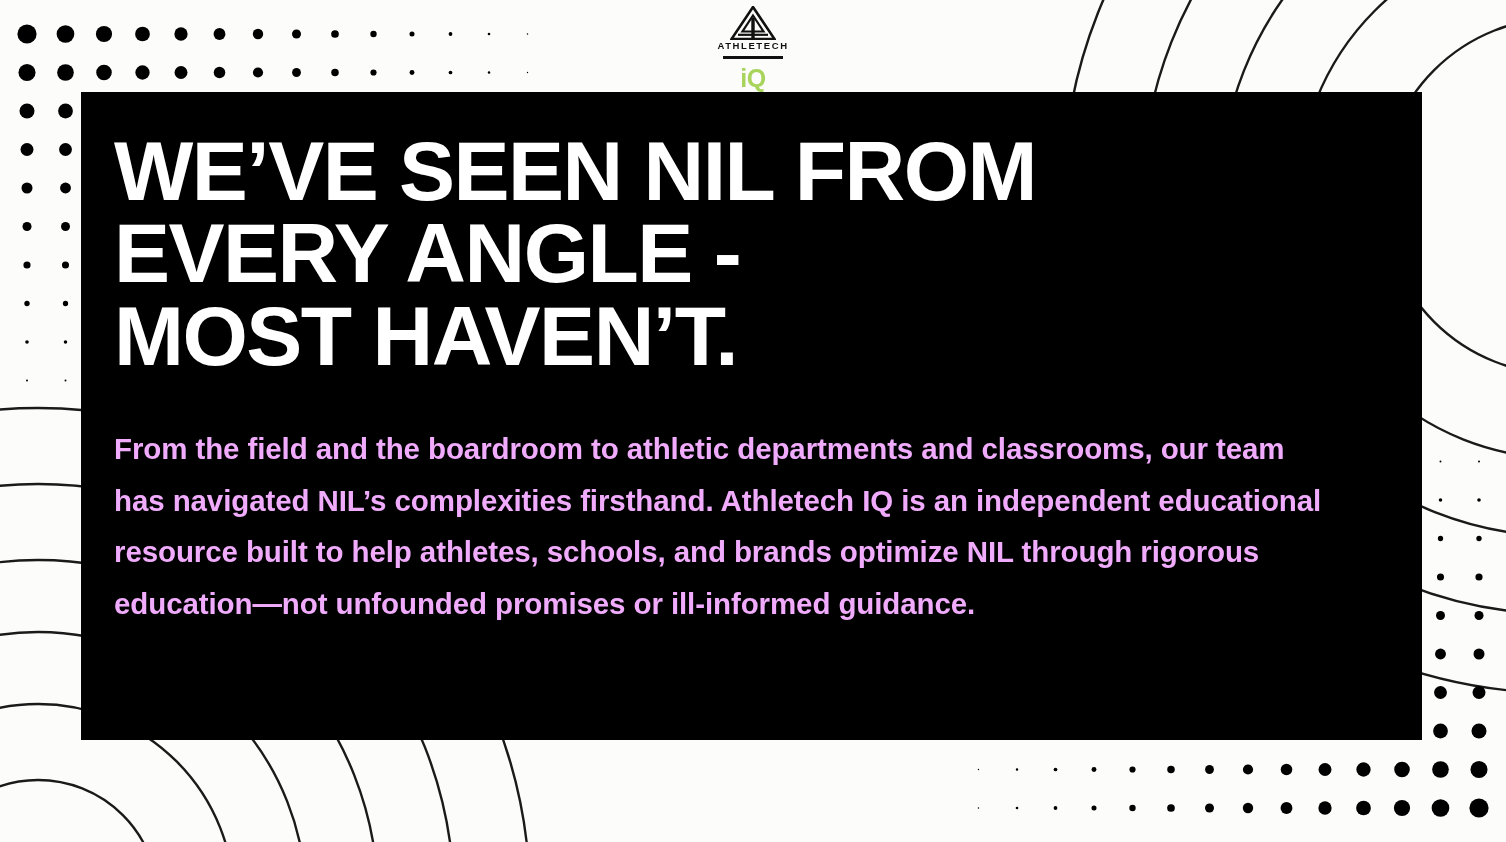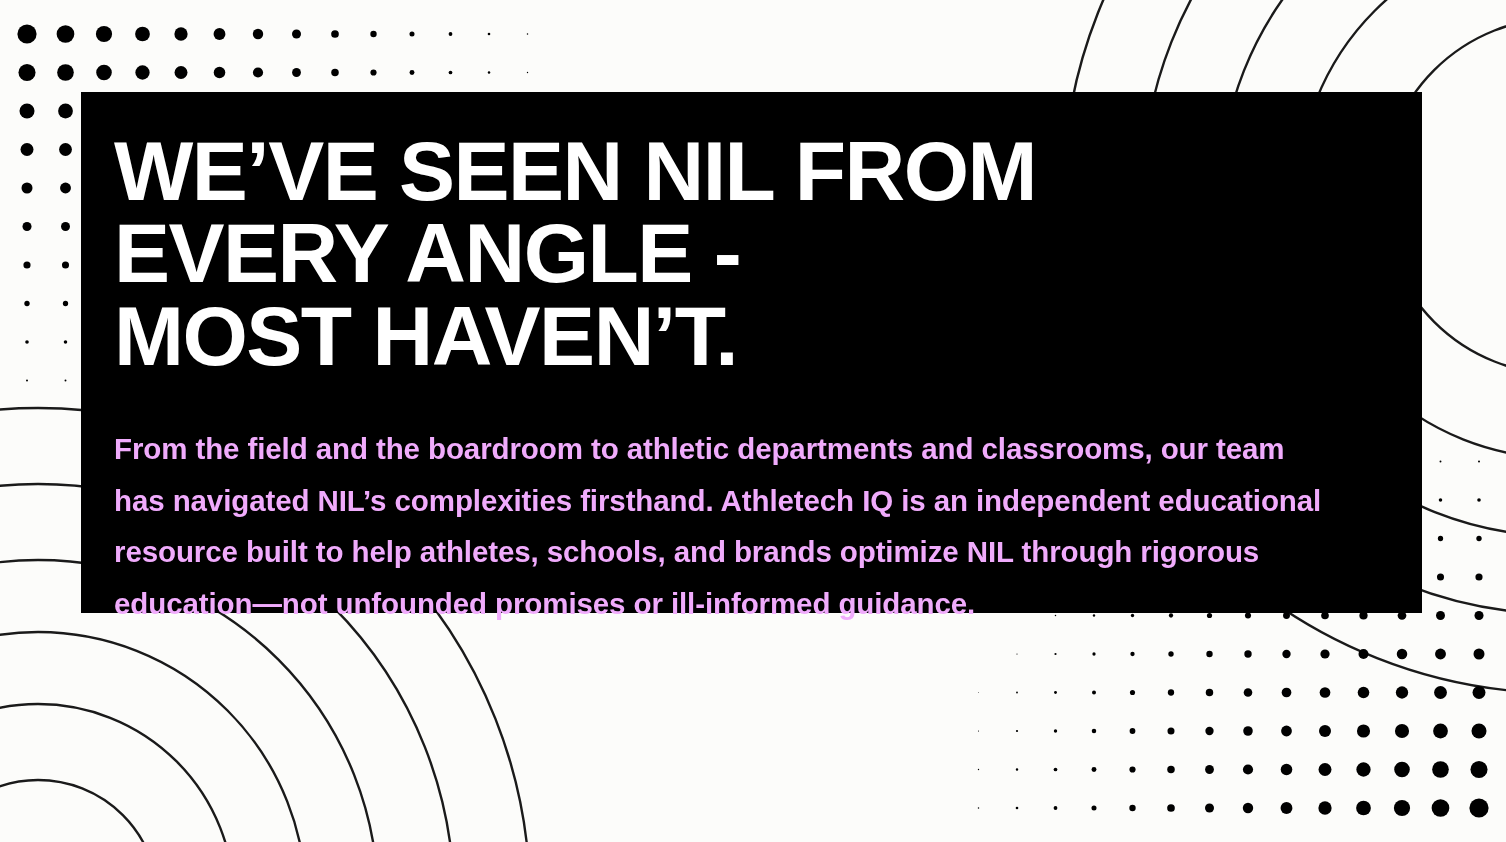--- a/index.html
+++ b/index.html
@@ -64,21 +64,21 @@
     margin-top: 7px;
     letter-spacing: -0.5px;
   }
 
   
   .panel {
     position: absolute;
     left: 81px;
     top: 92px;
     width: 1341px;
-    height: 521px;
+    height: 648px;
     background: #000000;
     z-index: 4;
     box-sizing: border-box;
     padding: 38px 44px 30px 33px;
   }
   .headline {
     color: #ffffff;
     font-family: "Liberation Sans", sans-serif;
     font-weight: 700;
     font-size: 84px;
@@ -358,20 +358,31 @@
         <circle cx="1171.00" cy="500.00" r="0.36"></circle>
         <circle cx="1479.00" cy="461.50" r="0.99"></circle>
         <circle cx="1440.50" cy="461.50" r="0.96"></circle>
         <circle cx="1402.00" cy="461.50" r="0.90"></circle>
         <circle cx="1363.50" cy="461.50" r="0.79"></circle>
         <circle cx="1325.00" cy="461.50" r="0.64"></circle>
         <circle cx="1286.50" cy="461.50" r="0.47"></circle>
       </g>
   </svg>
 
+  <div class="logo-block">
+    <svg class="logo-mark" viewBox="0 0 46 34" xmlns="http://www.w3.org/2000/svg" aria-hidden="true">
+      <path d="M23 1 L44.5 33 L1.5 33 Z" fill="none" stroke="#111111" stroke-width="2.6"></path>
+      <path d="M23 9.5 L33.5 25.5 L12.5 25.5 Z" fill="none" stroke="#111111" stroke-width="2.2"></path>
+      <rect x="21.3" y="12" width="3.4" height="21" fill="#111111"></rect>
+      <path d="M8 28.8 L38 28.8" stroke="#111111" stroke-width="2.2"></path>
+    </svg>
+    <div class="logo-wordmark">ATHLETECH</div>
+    <div class="logo-rule"></div>
+    <div class="logo-iq" id="logo-iq" style="color: rgb(168, 212, 91);">iQ</div>
+  </div>
 
   <div class="panel">
     <h1 class="headline">WE’VE SEEN NIL FROM
 EVERY ANGLE -
 MOST HAVEN’T.</h1>
     <p class="body-copy">From the field and the boardroom to athletic departments and classrooms, our team has navigated NIL’s complexities firsthand. Athletech IQ is an independent educational resource built to help athletes, schools, and brands optimize NIL through rigorous education—not unfounded promises or ill-informed guidance.</p>
   </div>
 
 </div>
 

